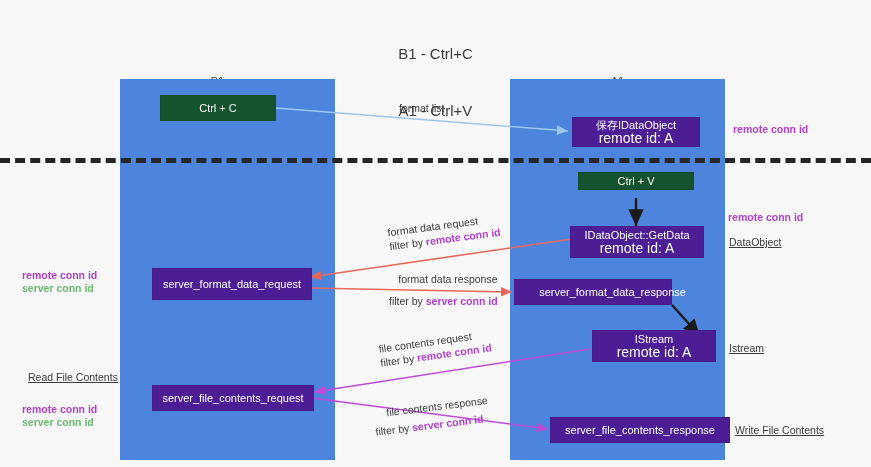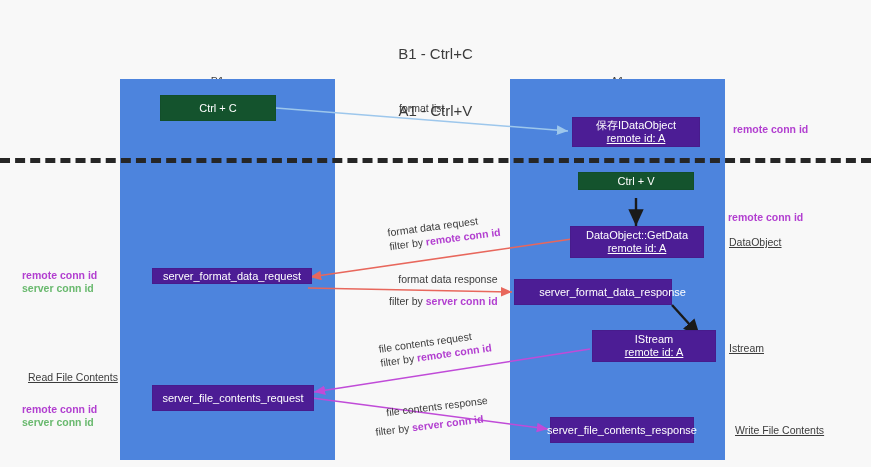--- a/index.html
+++ b/index.html
@@ -26,21 +26,21 @@
   
   .lane{position:absolute;background:#4d84dd;}
 
   
   .box{
     position:absolute;box-sizing:border-box;
     display:flex;flex-direction:column;align-items:center;justify-content:center;
     color:#ffffff;font-size:11px;line-height:13px;text-align:center;
     border:1px solid rgba(0,0,0,.06);
   }
-  .box .l2{font-size:11px;line-height:13px;text-decoration:underline;}
+  .box .l2{font-size:14px;line-height:13px;}
   .green{background:#14532d;}
   .orange{background:#4c1d95;}
 
   
   .side{
     position:absolute;font-size:10.5px;line-height:13px;white-space:pre;
   }
   .side.plain{color:#3c3c3c;text-decoration:underline;}
   .magenta{color:#b23fd0;font-weight:bold;}
   .green-t{color:#69b96e;font-weight:bold;}
@@ -121,42 +121,42 @@
   <div class="box orange" style="left:572px;top:117px;width:128px;height:30px;">
     <div>保存IDataObject</div>
     <div class="l2">remote id: A</div>
   </div>
 
   <div class="box green" style="left:578px;top:172px;width:116px;height:18px;">
     <div>Ctrl + V</div>
   </div>
 
   <div class="box orange" style="left:570px;top:226px;width:134px;height:32px;">
-    <div>DataObject::GetData</div>
+    <div>IDataObject::GetData</div>
     <div class="l2">remote id: A</div>
   </div>
 
-  <div class="box orange" style="left:152px;top:268px;width:160px;height:16px;">
+  <div class="box orange" style="left:152px;top:268px;width:160px;height:32px;">
     <div>server_format_data_request</div>
   </div>
 
   <div class="box orange" style="left:514px;top:279px;width:158px;height:26px;padding-left:39px;">
     <div>server_format_data_response</div>
   </div>
 
   <div class="box orange" style="left:592px;top:330px;width:124px;height:32px;">
     <div>IStream</div>
     <div class="l2">remote id: A</div>
   </div>
 
   <div class="box orange" style="left:152px;top:385px;width:162px;height:26px;">
     <div>server_file_contents_request</div>
   </div>
 
-  <div class="box orange" style="left:550px;top:417px;width:144px;height:26px;">
+  <div class="box orange" style="left:550px;top:417px;width:180px;height:26px;">
     <div>server_file_contents_response</div>
   </div>
 
   <div class="elabel" style="left:399px;top:101px;">format list</div>
 
   <div class="elabel" style="left:388px;top:218px;transform:rotate(-7.5deg);">
     <div><span>format data request</span></div>
     <div>
       <span>filter by </span><b class="magenta">remote conn id</b>
     </div>

